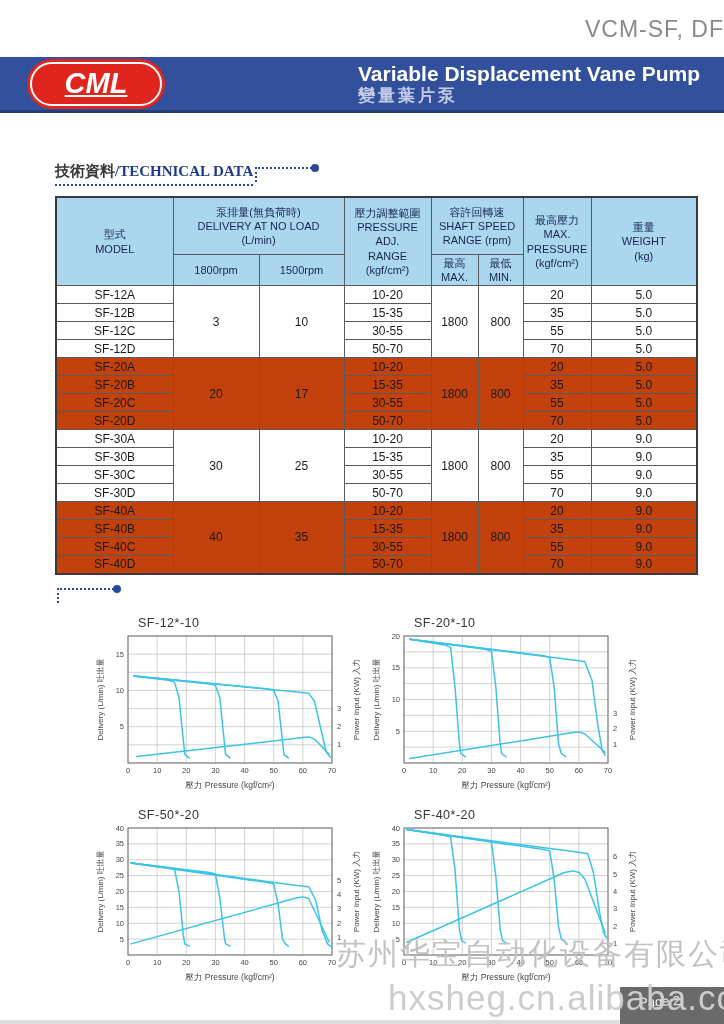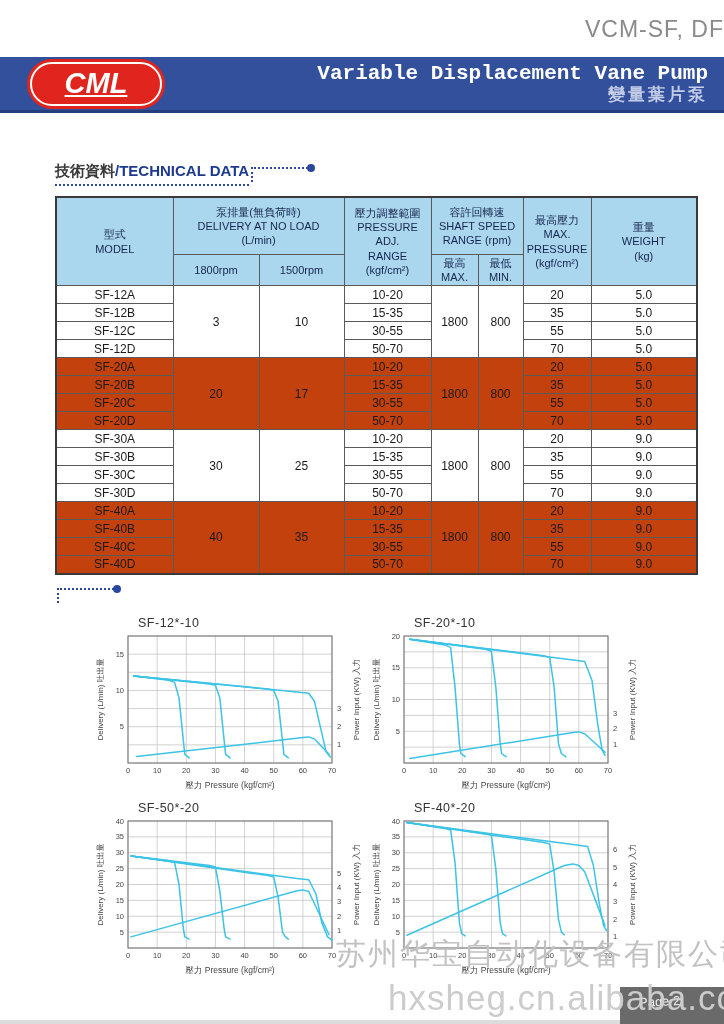--- a/index.html
+++ b/index.html
@@ -9,47 +9,47 @@
   .edge-right{position:absolute;top:115px;right:0;width:5px;bottom:0;background:#dcdcdc;z-index:1;}
   .edge-bottom{position:absolute;left:0;right:0;bottom:0;height:4px;background:#dcdcdc;z-index:1;}
 
   
   .doc-code{position:absolute;top:16px;right:26px;font-size:23px;color:#8a8a8a;letter-spacing:1px;}
   .banner{position:absolute;top:57px;left:0;width:724px;height:53px;background:#32509c;
           border-bottom:3px solid #223e7d;display:flex;align-items:center;z-index:2;}
   .logo{margin-left:30px;width:128px;height:40px;background:#e0251f;border-radius:22px;
         border:2px solid #ffffff;box-shadow:0 0 0 3px #e0251f;display:flex;align-items:center;justify-content:center;}
   .logo span{color:#ffffff;font-size:29px;font-weight:bold;font-style:italic;letter-spacing:0px;text-decoration:underline;}
-  .banner-text{margin-left:auto;margin-right:16px;text-align:right;line-height:1.12;font-family:Liberation Mono, monospace;}
+  .banner-text{margin-left:auto;margin-right:24px;text-align:left;line-height:1.12;}
   .banner-title{font-size:21px;font-weight:bold;color:#ffffff;}
   .banner-sub{font-size:17px;font-weight:bold;color:#c3cde8;letter-spacing:3px;}
 
   
   .sec-head{position:absolute;left:55px;display:flex;align-items:flex-end;z-index:2;}
   .sec-head .head-text{border-bottom:2px dotted #2a47a0;padding-bottom:3px;font-size:15px;font-weight:bold;white-space:nowrap;}
   .sec-head .zh{color:#3a3a3a;margin-top:28px;}
-  .sec-head .en{color:#1d3a8f;}
+  .sec-head .en{color:#1d3a8f;font-family:Liberation Serif, serif;}
   .connector{position:relative;width:58px;height:13px;margin-bottom:4px;margin-left:2px;
              border-left:2px dotted #2a47a0;border-top:2px dotted #2a47a0;}
   .connector::after{content:'';position:absolute;right:-4px;top:-5px;width:8px;height:8px;border-radius:50%;background:#2a47a0;}
   .sec-technical{top:162px;}
   .sec-performance{top:588px;}
 
   
   table.tech{position:absolute;left:55px;top:196px;border-collapse:collapse;table-layout:fixed;
              border:2px solid #3a3a3a;font-size:12px;z-index:2;background:#fff;}
   table.tech th,table.tech td{border:1px solid #5a5a5a;text-align:center;padding:0 2px;}
   table.tech thead th{background:#abd7ee;font-weight:normal;font-size:11px;color:#16254e;line-height:1.3;}
   table.tech thead tr.tier1 th{height:56px;}
   table.tech thead tr.tier2 th{height:30px;}
   table.tech tbody tr{height:18px;}
   table.tech tbody tr.shaded td{background:#c2410c;}
 
   
-  .charts{position:absolute;left:94px;top:616px;display:grid;grid-template-columns:276px 276px;row-gap:0;z-index:2;}
+  .charts{position:absolute;left:94px;top:616px;display:grid;grid-template-columns:276px 276px;row-gap:7px;z-index:2;}
   .chart{width:270px;}
   .chart-title{margin-left:44px;font-size:12.5px;color:#333;margin-bottom:1px;letter-spacing:.5px;}
   svg text{font-family:"Liberation Sans","DejaVu Sans",sans-serif;}
 
   
   .wm1{position:absolute;left:336px;top:934px;font-size:30px;color:#c2c2c2;letter-spacing:2px;z-index:6;white-space:nowrap;}
   .wm2{position:absolute;left:388px;top:978px;font-size:35px;color:#cccccc;letter-spacing:1px;z-index:6;white-space:nowrap;}
   .page-badge{position:absolute;left:620px;top:987px;width:104px;height:37px;background:#6a6a6a;z-index:5;}
   .page-badge span{display:inline-block;margin:7px 0 0 19px;color:#f2f2f2;font-size:13px;transform:rotate(-3deg);}
 </style>

